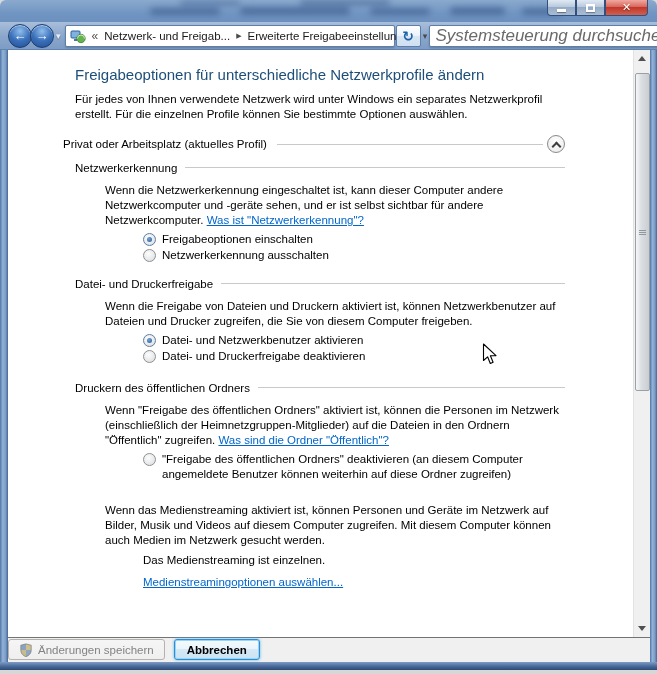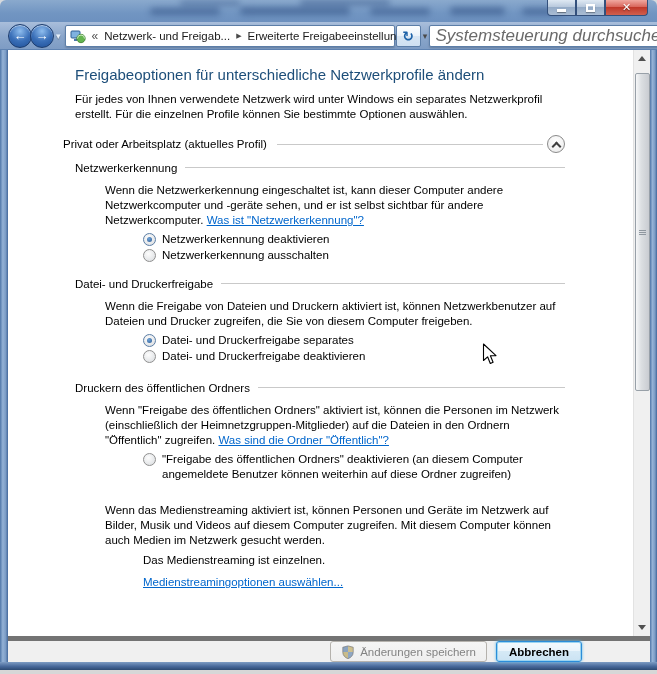--- a/index.html
+++ b/index.html
@@ -139,22 +139,22 @@
   .radio.checked::after {
     content:""; position:absolute; left:3px; top:3px; width:5px; height:5px; border-radius:50%;
     background:radial-gradient(circle at 40% 35%, #6fa3d8, #2b5a93);
   }
   .status-line { margin:5px 0 0 38px; line-height:15px; }
   .link-line { margin:7px 0 0 38px; line-height:15px; }
   .spacer-s1 { height:12px; } .spacer-s2 { height:15px; } .spacer-s3 { height:12px; } .spacer-s4 { height:7px; }
 
   
   .footer {
-    height:27px; background:#f0f0f0; border-top:5px solid #737373;
-    display:flex; align-items:center; justify-content:flex-end; padding-right:68px; gap:9px;
+    height:27px; background:#f0f0f0; border-top:1px solid #737373;
+    display:flex; align-items:center; justify-content:flex-start; padding-right:68px; gap:9px;
   }
   .btn {
     height:21px; font-family:inherit; font-size:11.5px; border-radius:3px;
     display:flex; align-items:center; justify-content:center;
   }
   .btn.disabled {
     min-width:138px; padding:0 10px; gap:5px;
     border:1px solid #b5b2ad; color:#838383;
     background:linear-gradient(#f5f5f5,#efefef);
   }
@@ -254,42 +254,42 @@
           <div class="section">
             <div class="section-header">
               <span class="title">Netzwerkerkennung</span>
               <span class="rule"></span>
             </div>
             <div class="section-body">
               <p class="sec-para"><span>Wenn die Netzwerkerkennung eingeschaltet ist, kann dieser Computer andere Netzwerkcomputer und -geräte sehen, und er ist selbst sichtbar für andere Netzwerkcomputer. </span><a class="link" href="#">Was ist "Netzwerkerkennung"?</a></p>
               <div class="options">
                 <div class="opt">
                   <span class="radio checked"></span>
-                  <span class="txt">Netzwerkerkennung deaktivieren</span>
+                  <span class="txt">Freigabeoptionen einschalten</span>
                 </div>
                 <div class="opt">
                   <span class="radio"></span>
                   <span class="txt">Netzwerkerkennung ausschalten</span>
                 </div>
               </div>
             </div>
           </div>
           <div class="spacer-s1"></div>
 
           <div class="section">
             <div class="section-header">
               <span class="title">Datei- und Druckerfreigabe</span>
               <span class="rule"></span>
             </div>
             <div class="section-body">
               <p class="sec-para">Wenn die Freigabe von Dateien und Druckern aktiviert ist, können Netzwerkbenutzer auf Dateien und Drucker zugreifen, die Sie von diesem Computer freigeben.</p>
               <div class="options">
                 <div class="opt">
                   <span class="radio checked"></span>
-                  <span class="txt">Datei- und Druckerfreigabe separates</span>
+                  <span class="txt">Datei- und Netzwerkbenutzer aktivieren</span>
                 </div>
                 <div class="opt">
                   <span class="radio"></span>
                   <span class="txt">Datei- und Druckerfreigabe deaktivieren</span>
                 </div>
               </div>
             </div>
           </div>
           <div class="spacer-s2"></div>
 

